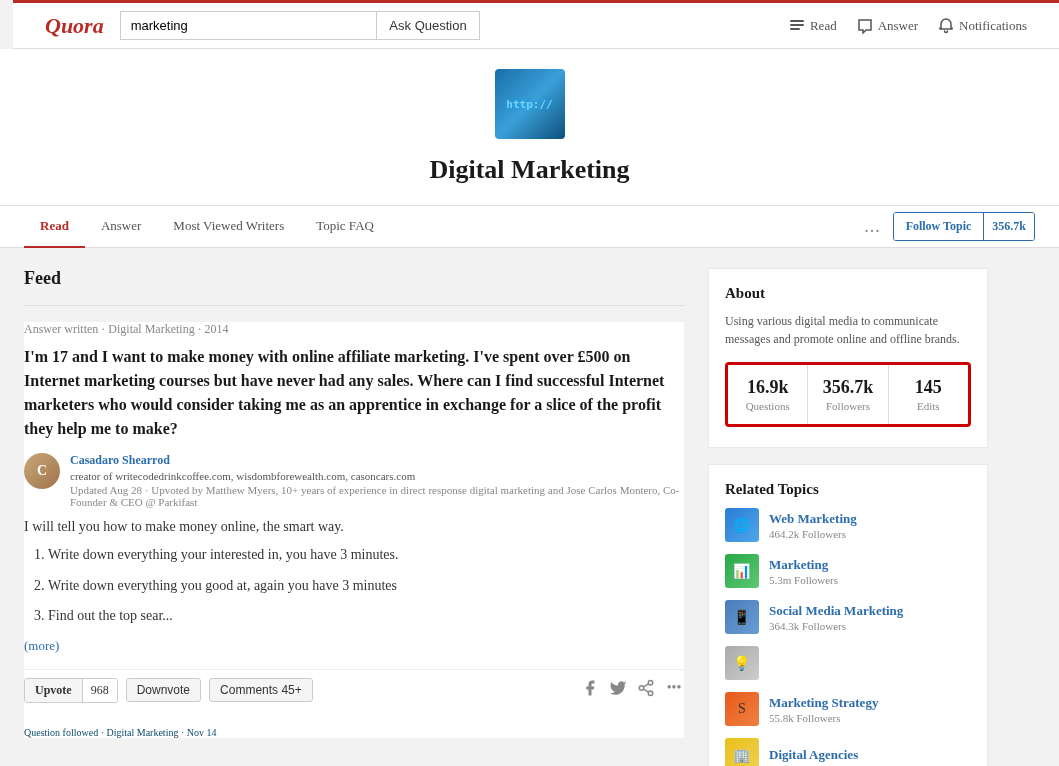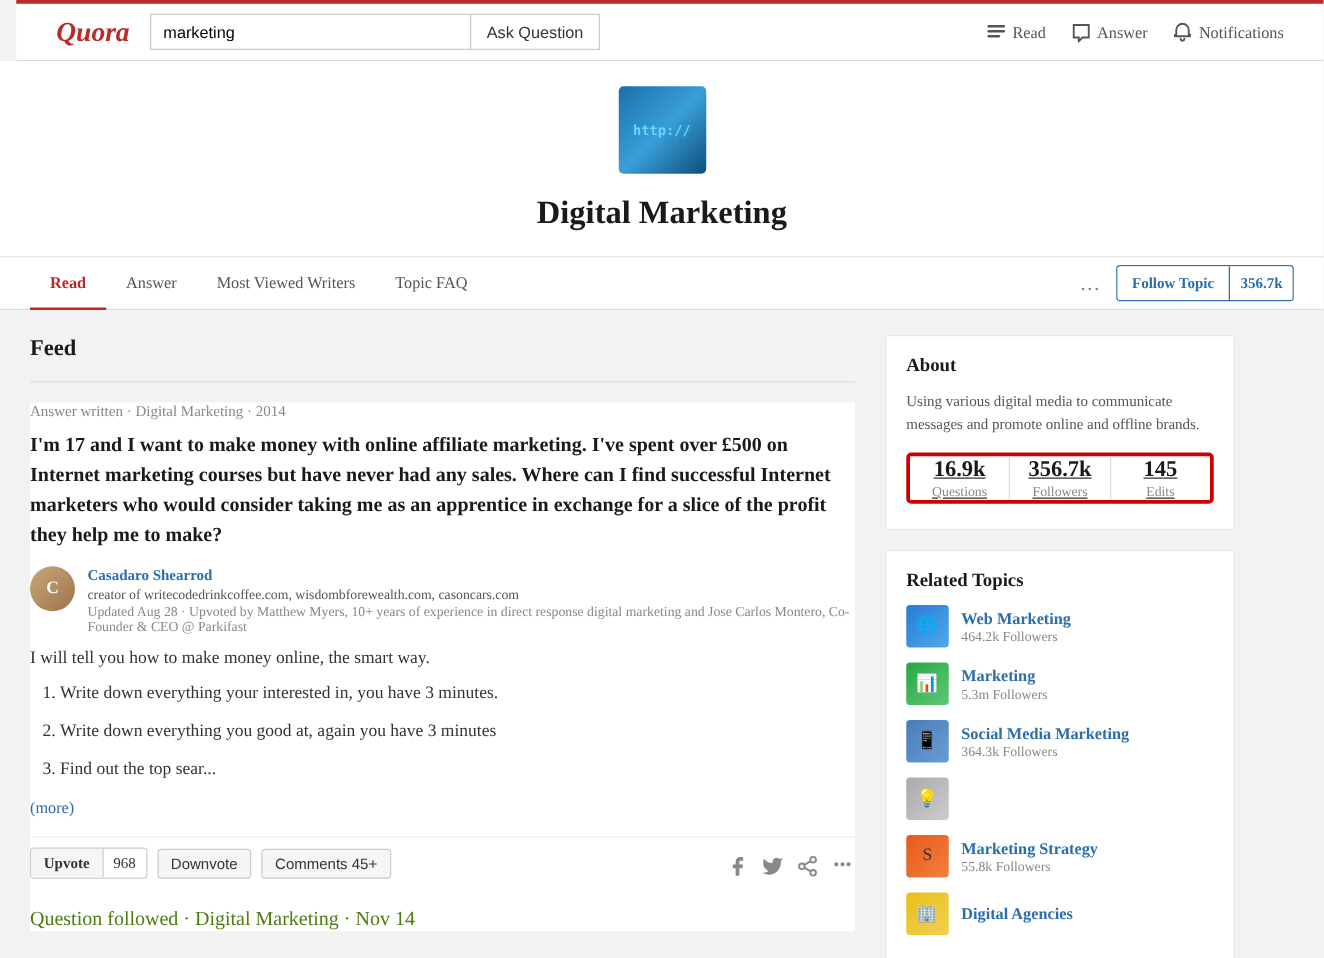--- a/index.html
+++ b/index.html
@@ -245,21 +245,21 @@
       color: #2b6dad;
       cursor: pointer;
       font-size: 13px;
       display: block;
       margin-bottom: 15px;
     }
 
     
     .action-bar {
       display: flex;
-      align-items: flex-end;
+      align-items: flex-start;
       gap: 8px;
       padding: 8px 0;
       border-top: 1px solid #eee;
       margin-bottom: 16px;
     }
     .upvote-btn {
       display: flex;
       align-items: center;
       border: 1px solid #ccc;
       border-radius: 3px;
@@ -300,22 +300,22 @@
       cursor: pointer;
       color: #888;
       display: flex;
       align-items: center;
       justify-content: center;
       font-size: 14px;
     }
 
     
     .follow-notice {
-      font-size: 16px;
-      color: #4d7c0f;
+      font-size: 10px;
+      color: #0c4a6e;
       margin-top: 8px;
     }
 
     
     #sidebar {
       width: 280px;
       flex-shrink: 0;
     }
 
     
@@ -342,24 +342,23 @@
     
     .stats-grid {
       display: flex;
       border: 3px solid #cc0000;
       border-radius: 4px;
       overflow: hidden;
       margin-bottom: 4px;
     }
     .stat-cell {
       flex: 1;
-      padding: 0 8px;
+      padding: 12px 8px;
       text-align: center;
       border-right: 1px solid #ddd;
-      text-decoration: underline;
     }
     .stat-cell:last-child { border-right: none; }
     .stat-number {
       font-size: 18px;
       font-weight: bold;
       color: #1a1a1a;
       display: block;
     }
     .stat-label {
       font-size: 11px;

